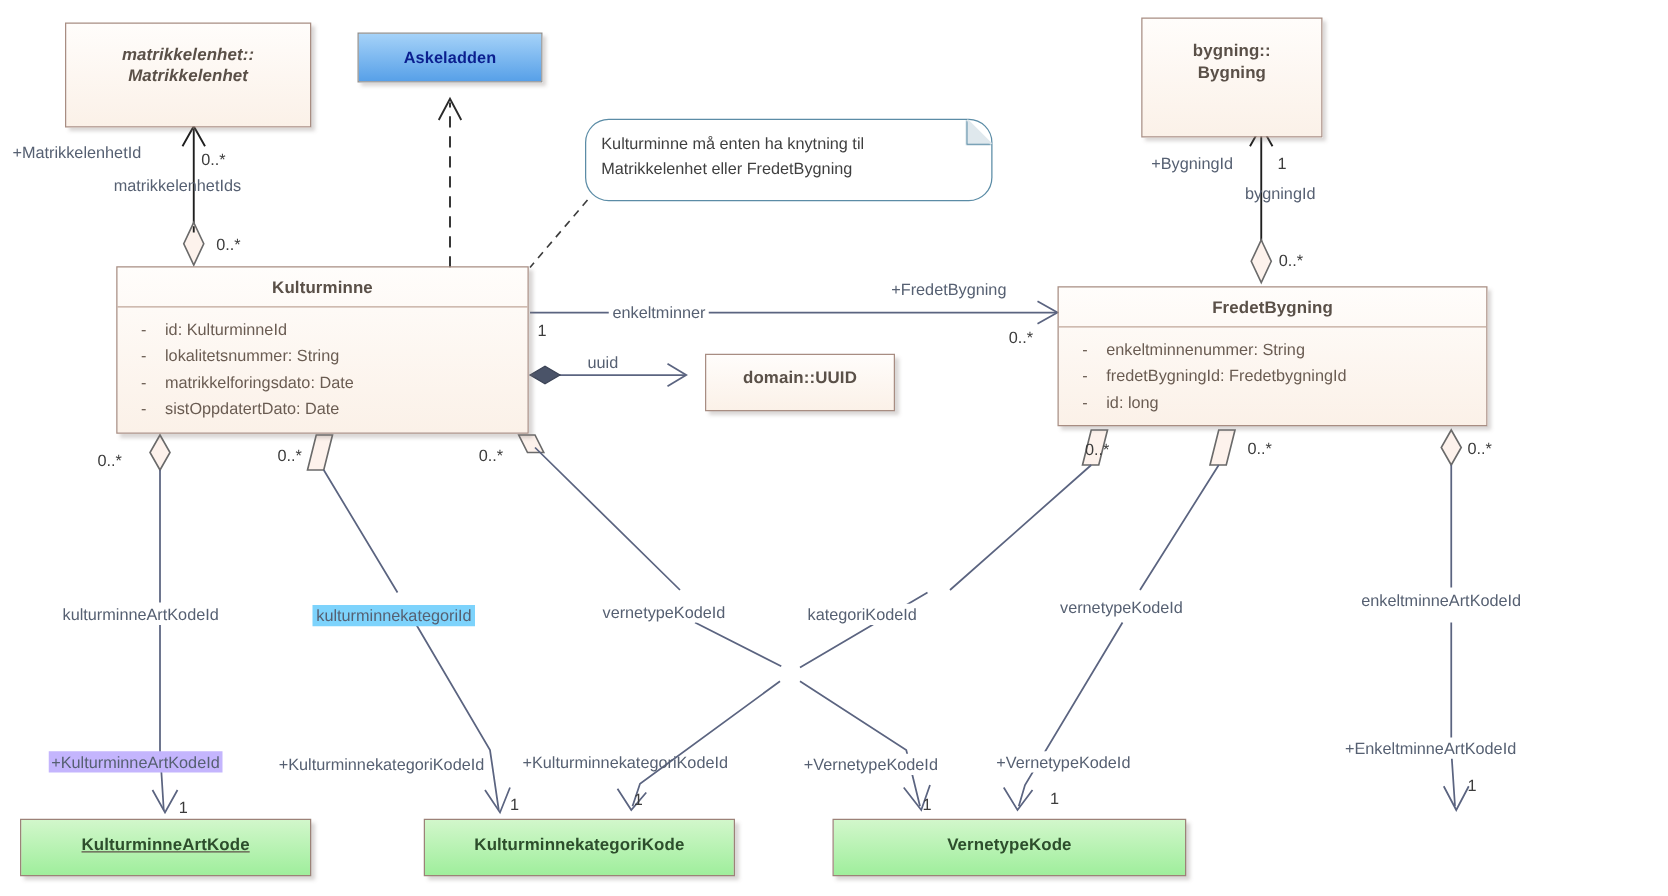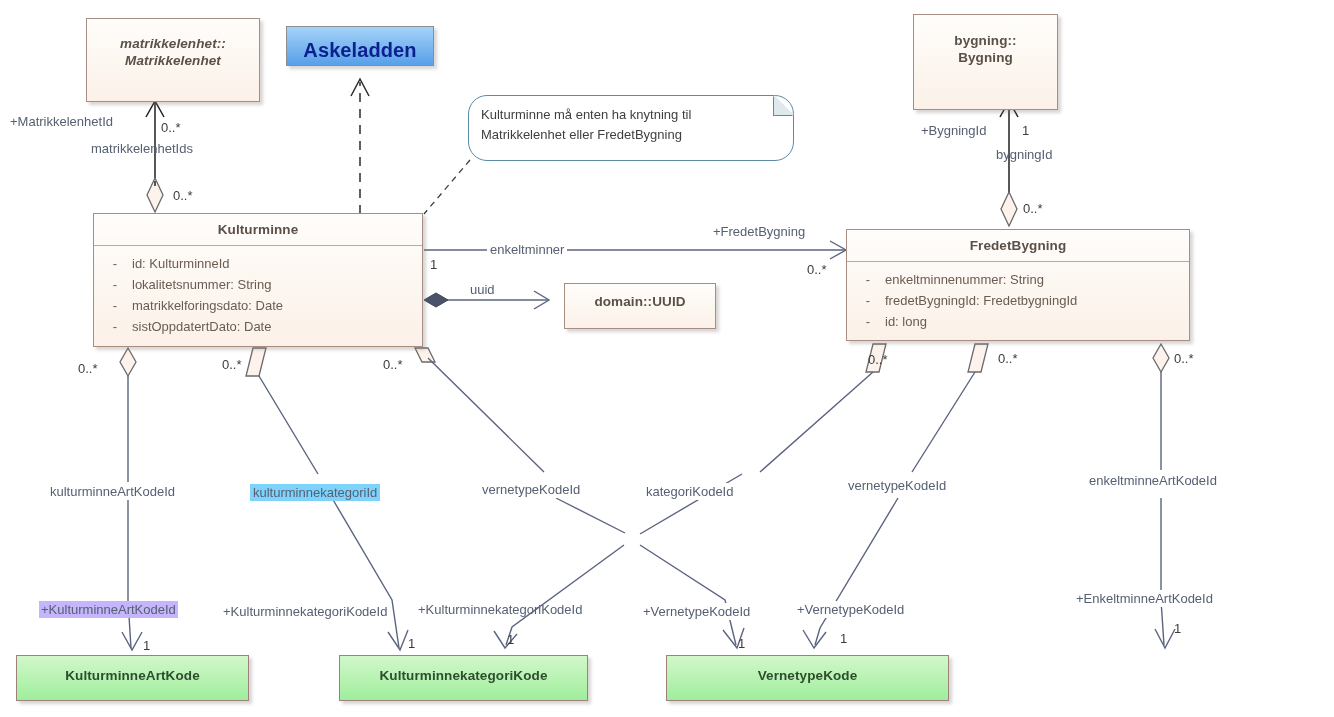--- a/index.html
+++ b/index.html
@@ -67,21 +67,21 @@
     border: 1px solid #9c8278;
     background: linear-gradient(180deg,#d2f7cb 0%, #9fee9c 100%);
   }
   .cls.green .hdr { color: #2d4e2c; font-size: 13.5px; padding: 11px 6px; }
 
   
   .cls.blue {
     border: 1px solid #8d8d8d;
     background: linear-gradient(180deg,#a5d2f8 0%, #57a0e8 100%);
   }
-  .cls.blue .hdr { color: #0b1f8f; font-size: 20px; padding: 10px 6px; }
+  .cls.blue .hdr { color: #0b1f8f; font-size: 13px; padding: 10px 6px; }
 
   
   .cls.simple .hdr { padding: 11px 10px; }
 
   
   .note {
     position: absolute;
     box-sizing: border-box;
     border: 1px solid #5b8ca6;
     background: #ffffff;
@@ -196,21 +196,21 @@
       <path d="M494,631 L505,648 L517,634"></path>
 
       <path d="M975,372 L912,472 M898,498 L820,628 L815,645"></path>
       <path d="M803,630 L814,648 L826,632"></path>
 
       <path d="M1161,372 L1161,470 M1161,498 L1161,600 L1164,645"></path>
       <path d="M1155,629 L1165,648 L1175,629"></path>
     </g>
   </svg>
 
-  <div class="cls simple" style="left:86px; top:18px; width:174px; height:84px;">
+  <div class="cls simple" style="left:52px; top:18px; width:197px; height:84px;">
     <div class="hdr italic" style="padding-top:16px;">
       <span>matrikkelenhet::</span><br>
       <span>Matrikkelenhet</span>
     </div>
   </div>
 
   <div class="cls blue simple" style="left:286px; top:26px; width:148px; height:40px;">
     <div class="hdr">Askeladden</div>
   </div>
 
@@ -266,21 +266,21 @@
         <span class="vis">-</span>
         <span>id: long</span>
       </div>
     </div>
   </div>
 
   <div class="cls simple" style="left:564px; top:283px; width:152px; height:46px;">
     <div class="hdr" style="padding:9px 6px;">domain::UUID</div>
   </div>
 
-  <div class="cls green" style="left:16px; top:655px; width:233px; height:46px;">
+  <div class="cls green" style="left:16px; top:655px; width:233px; height:46px;text-decoration:underline;">
     <div class="hdr">KulturminneArtKode</div>
   </div>
 
   <div class="cls green" style="left:339px; top:655px; width:249px; height:46px;">
     <div class="hdr">KulturminnekategoriKode</div>
   </div>
 
   <div class="cls green" style="left:666px; top:655px; width:283px; height:46px;">
     <div class="hdr">VernetypeKode</div>
   </div>

